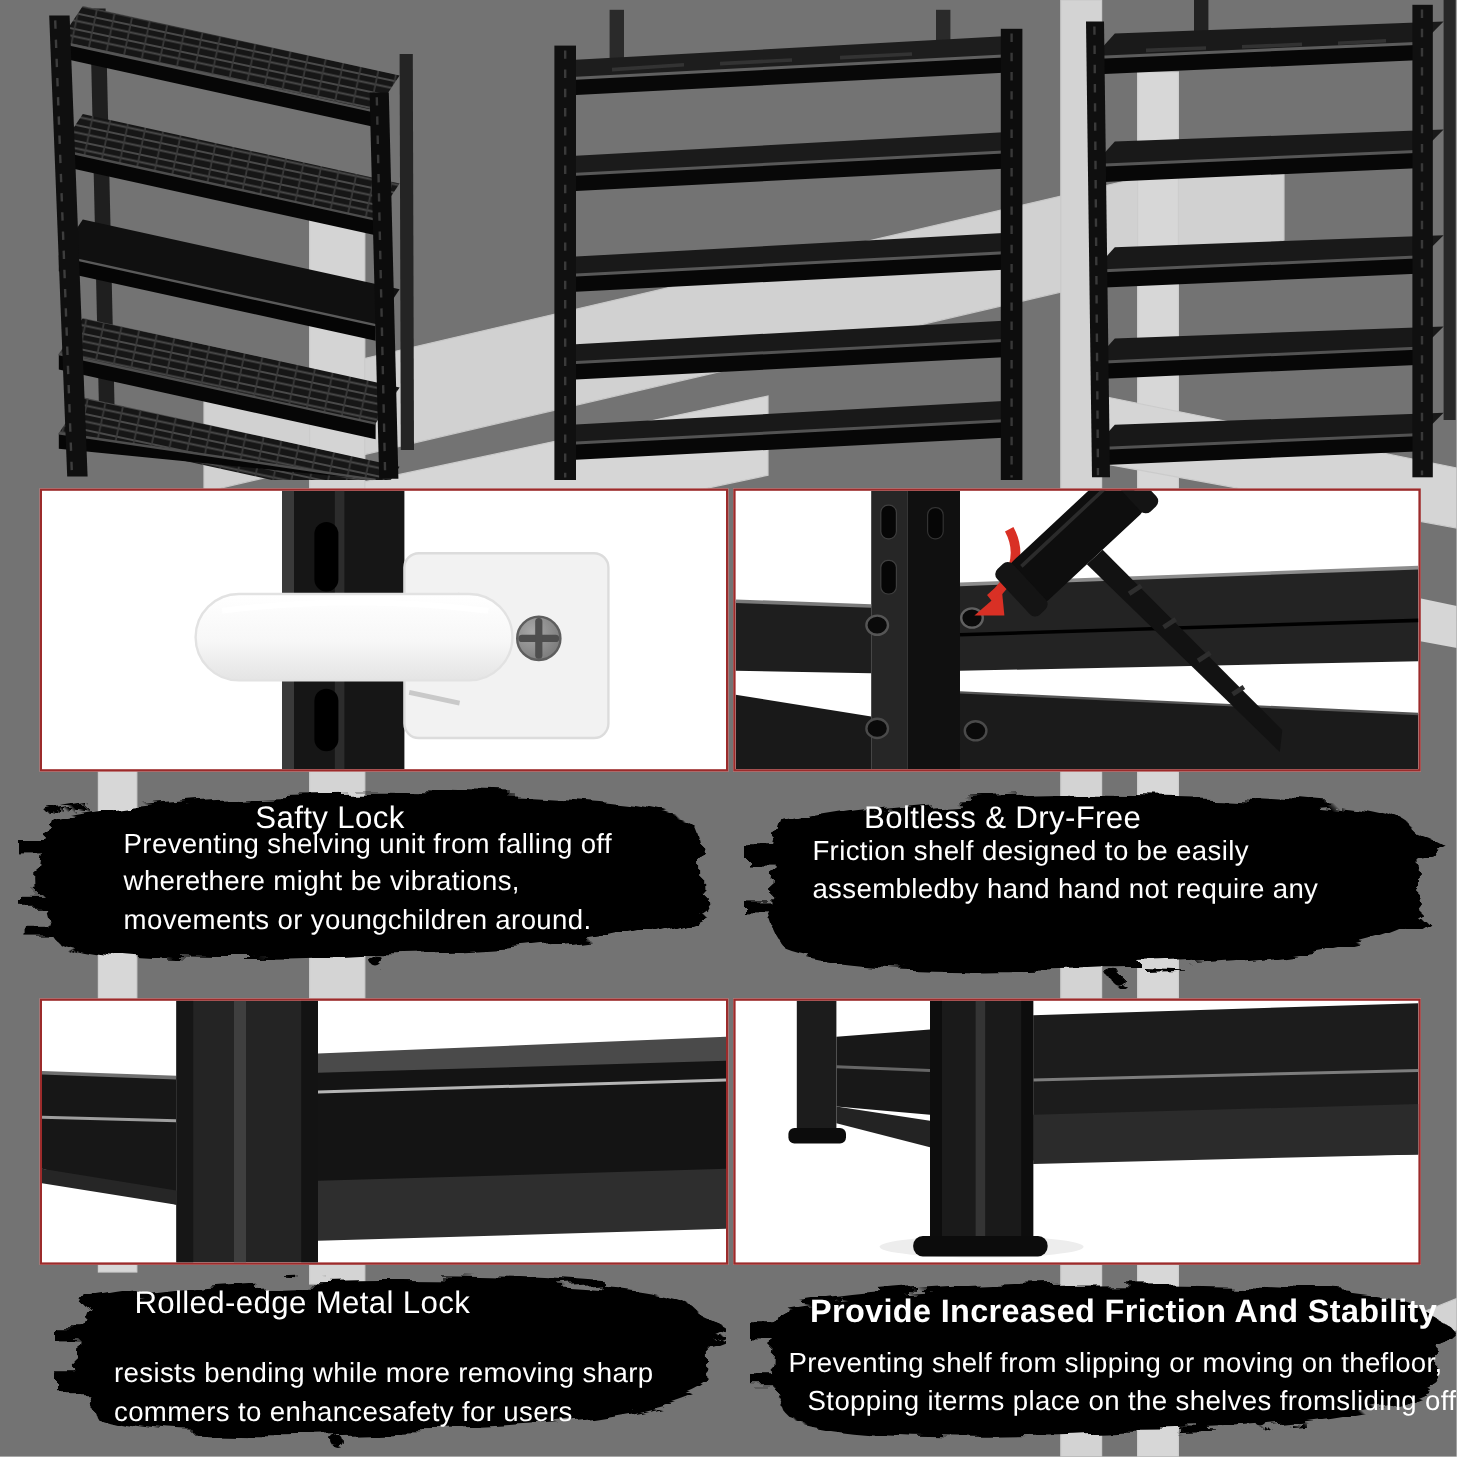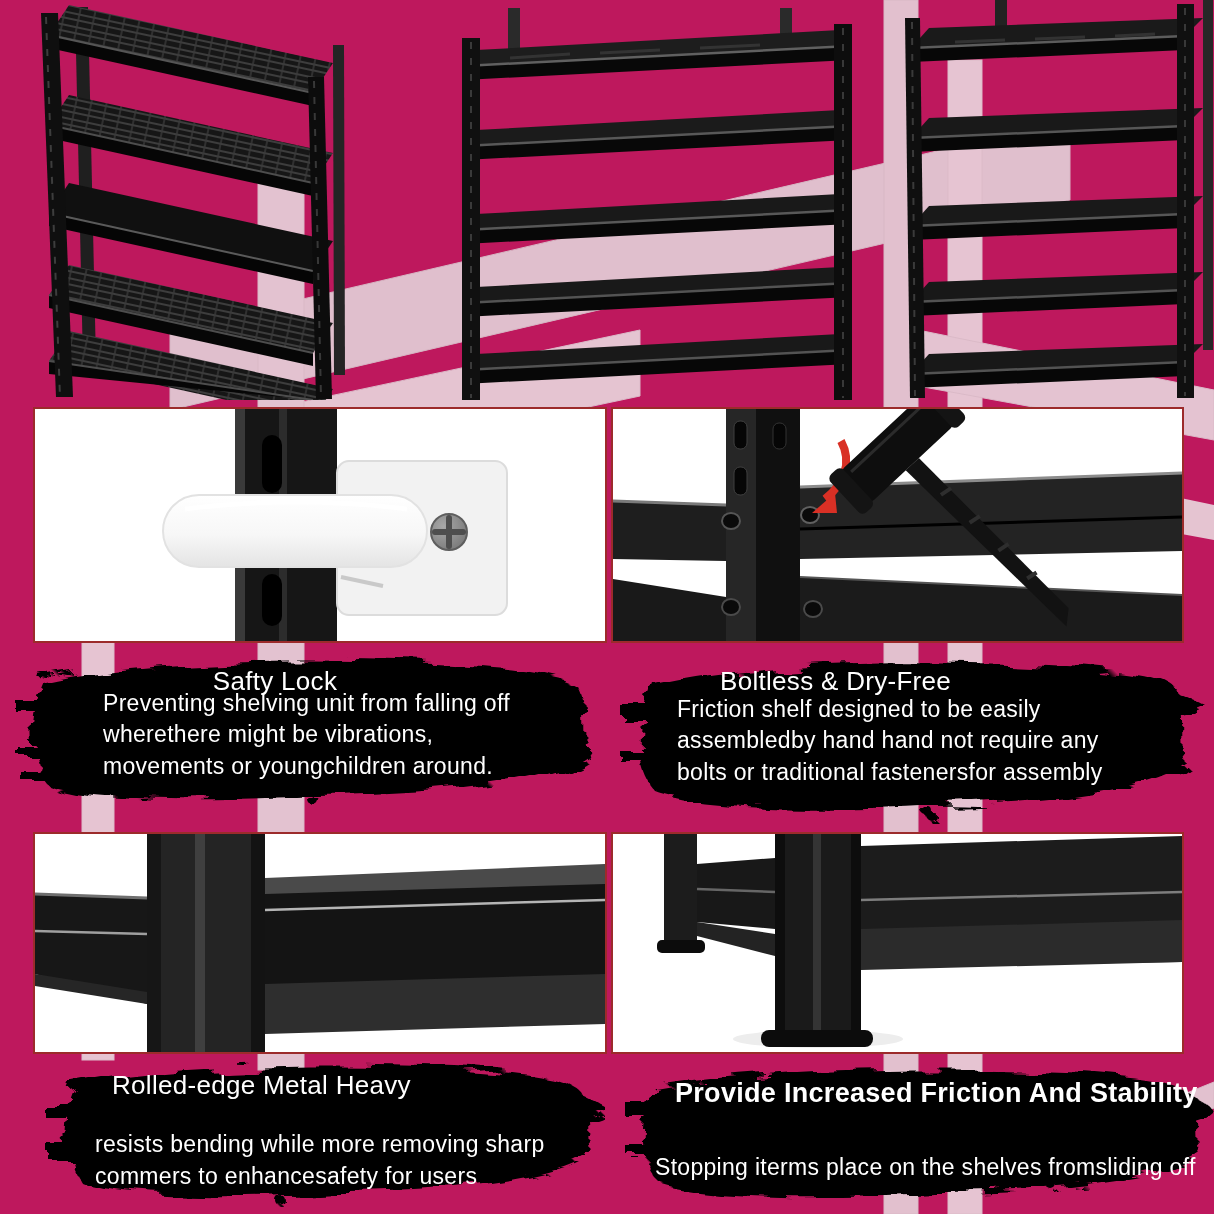--- a/index.html
+++ b/index.html
@@ -1,16 +1,16 @@
 <!DOCTYPE html>
 <html><head>
 <meta charset="utf-8">
 <style>
   html,body{margin:0;padding:0;background:#fff;}
-  #canvas{position:relative;width:1214px;height:1214px;background:#be185d;overflow:hidden;
+  #canvas{position:relative;width:1214px;height:1214px;background:#737373;overflow:hidden;
           font-family:"Liberation Sans", sans-serif;}
   .abs{position:absolute;}
   
   .panel{position:absolute;background:#fff;border:2px solid #9c2b2b;box-sizing:border-box;}
   .panel svg{display:block;width:100%;height:100%;}
   
   .feature{position:absolute;}
   .feature svg.brush{position:absolute;left:0;top:0;width:100%;height:100%;}
   .feature .title{position:absolute;color:#fff;font-size:26px;letter-spacing:.3px;white-space:nowrap;}
   .feature .title.small{font-size:27px;font-weight:bold;}
@@ -286,45 +286,45 @@
         <path d="M34,36 C130,14 280,10 430,18 C505,22 542,28 556,40 C568,64 560,92 566,116 C534,142 430,158 300,158 C180,164 74,160 38,146 C14,118 20,70 34,36 Z"></path>
         <path d="M540,38 C562,48 580,54 588,60 C570,70 552,72 536,66 Z"></path>
         <rect x="0" y="58" width="44" height="12"></rect>
         <rect x="0" y="104" width="34" height="10"></rect>
         <circle cx="310" cy="166" r="5"></circle>
       </g>
     </svg>
     <span class="title" style="left:100px;top:18px">Boltless &amp; Dry-Free</span>
     <span class="line" style="left:57px;top:48px">Friction shelf designed to be easily</span>
     <span class="line" style="left:57px;top:79px">assembledby hand hand not require any</span>
-    <span class="line" style="left:57px;top:111px">bolts or traditional fastenersfor assembly</span>
   </div>
 
   <div class="feature" style="left:45px;top:1058px;width:560px;height:152px">
     <svg class="brush" viewBox="0 0 560 152" preserveAspectRatio="none">
       <g fill="#000" filter="url(#roughA)">
         <path d="M32,28 C124,10 264,6 414,12 C488,16 522,22 536,34 C548,54 540,76 546,96 C514,120 414,134 290,134 C174,140 70,138 36,124 C14,100 18,58 32,28 Z"></path>
         <path d="M520,30 C544,40 556,46 564,52 C548,62 532,64 516,58 Z"></path>
         <rect x="0" y="48" width="42" height="11"></rect>
         <rect x="0" y="88" width="32" height="10"></rect>
         <circle cx="235" cy="142" r="5"></circle>
       </g>
     </svg>
-    <span class="title" style="left:67px;top:12px">Rolled-edge Metal Heavy</span>
+    <span class="title" style="left:67px;top:12px">Rolled-edge Metal Lock</span>
     <span class="line" style="left:50px;top:73px">resists bending while more removing sharp</span>
     <span class="line" style="left:50px;top:105px">commers to enhancesafety for users</span>
   </div>
 
   <div class="feature" style="left:625px;top:1062px;width:589px;height:145px">
     <svg class="brush" viewBox="0 0 589 145" preserveAspectRatio="none">
       <g fill="#000" filter="url(#roughB)">
         <path d="M30,26 C130,8 290,4 440,10 C515,14 552,20 566,32 C578,52 570,74 576,94 C544,118 440,132 310,132 C184,138 72,136 36,122 C12,98 16,56 30,26 Z"></path>
         <path d="M560,30 C580,40 589,46 589,52 C578,62 564,64 550,58 Z"></path>
         <rect x="0" y="44" width="40" height="11"></rect>
         <rect x="0" y="84" width="30" height="10"></rect>
         <circle cx="430" cy="126" r="5"></circle>
       </g>
     </svg>
     <span class="title small" style="left:50px;top:16px">Provide Increased Friction And Stability</span>
-    <span class="line" style="left:30px;top:92px">Stopping iterms place on the shelves fromsliding off</span>
+    <span class="line" style="left:32px;top:60px">Preventing shelf from slipping or moving on thefloor,</span>
+    <span class="line" style="left:48px;top:92px">Stopping iterms place on the shelves fromsliding off</span>
   </div>
 
 </div>
 
 </body></html>

